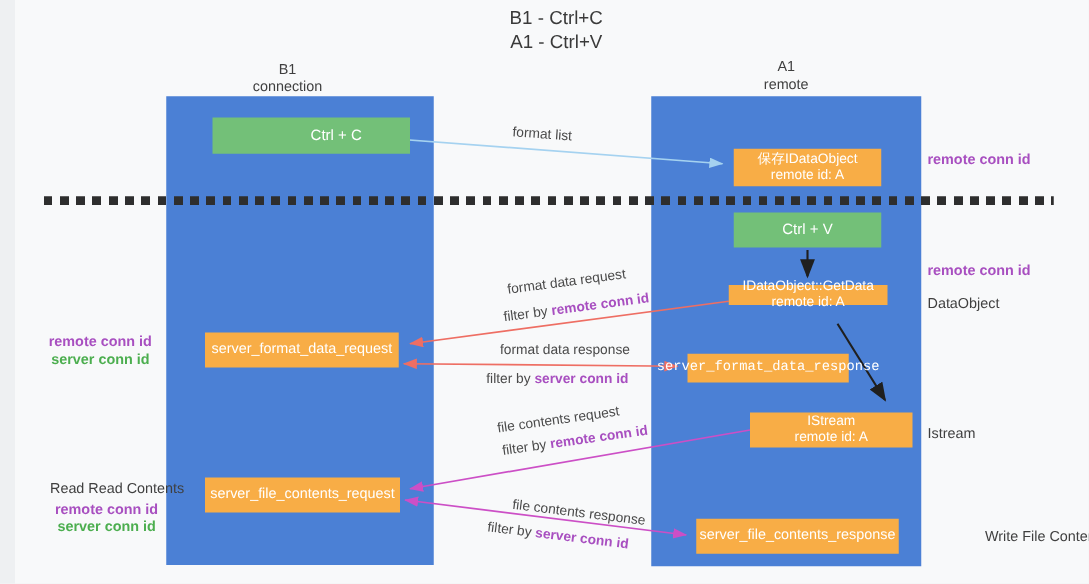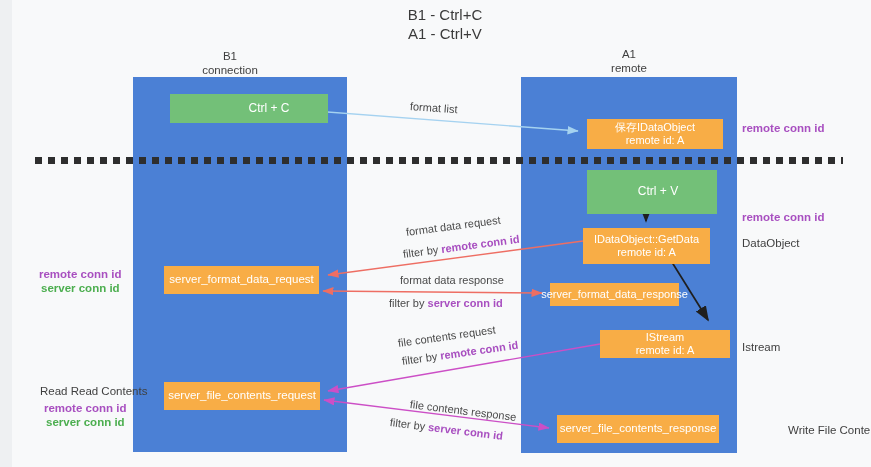--- a/index.html
+++ b/index.html
@@ -72,39 +72,39 @@
     <line x1="571" y1="241" x2="316" y2="275" stroke="#ee6e63" stroke-width="1.4" marker-end="url(#m-red)"></line>
     <line x1="311" y1="291" x2="530" y2="293" stroke="#ee6e63" stroke-width="1.4" marker-start="url(#m-red-s)" marker-end="url(#m-red)"></line>
     <line x1="588" y1="344" x2="316" y2="391" stroke="#cc4fc6" stroke-width="1.4" marker-end="url(#m-mag)"></line>
     <line x1="312" y1="400" x2="537" y2="428" stroke="#cc4fc6" stroke-width="1.4" marker-start="url(#m-mag-s)" marker-end="url(#m-mag)"></line>
   </svg>
 
   <div class="abs node green" style="left:158px;top:94px;width:118px;height:29px;padding-left:40px;">
     <div>Ctrl + C</div>
   </div>
 
-  <div class="abs node orange" style="left:575px;top:119px;width:136px;height:30px;font-size:11px;">
+  <div class="abs node orange" style="left:575px;top:119px;width:118px;height:30px;font-size:11px;">
     <div>保存IDataObject</div>
     <div>remote id: A</div>
   </div>
 
-  <div class="abs node green" style="left:575px;top:170px;width:118px;height:44px;padding-left:12px;">
+  <div class="abs node green" style="left:575px;top:170px;width:118px;height:28px;">
     <div>Ctrl + V</div>
   </div>
 
-  <div class="abs node orange" style="left:571px;top:228px;width:127px;height:36px;font-size:11px;">
+  <div class="abs node orange" style="left:571px;top:228px;width:127px;height:16px;font-size:11px;">
     <div>IDataObject::GetData</div>
     <div>remote id: A</div>
   </div>
 
   <div class="abs node orange" style="left:152px;top:266px;width:155px;height:28px;">
     <div>server_format_data_request</div>
   </div>
 
-  <div class="abs node orange" style="left:538px;top:283px;width:129px;height:23px;font-size:11px;">
+  <div class="abs node orange" style="left:538px;top:283px;width:129px;height:23px;font-size:11px;font-family:Liberation Mono, monospace;">
     <div>server_format_data_response</div>
   </div>
 
   <div class="abs node orange" style="left:588px;top:330px;width:130px;height:28px;font-size:11px;">
     <div>IStream</div>
     <div>remote id: A</div>
   </div>
 
   <div class="abs node orange" style="left:545px;top:415px;width:162px;height:28px;">
     <div>server_file_contents_response</div>

